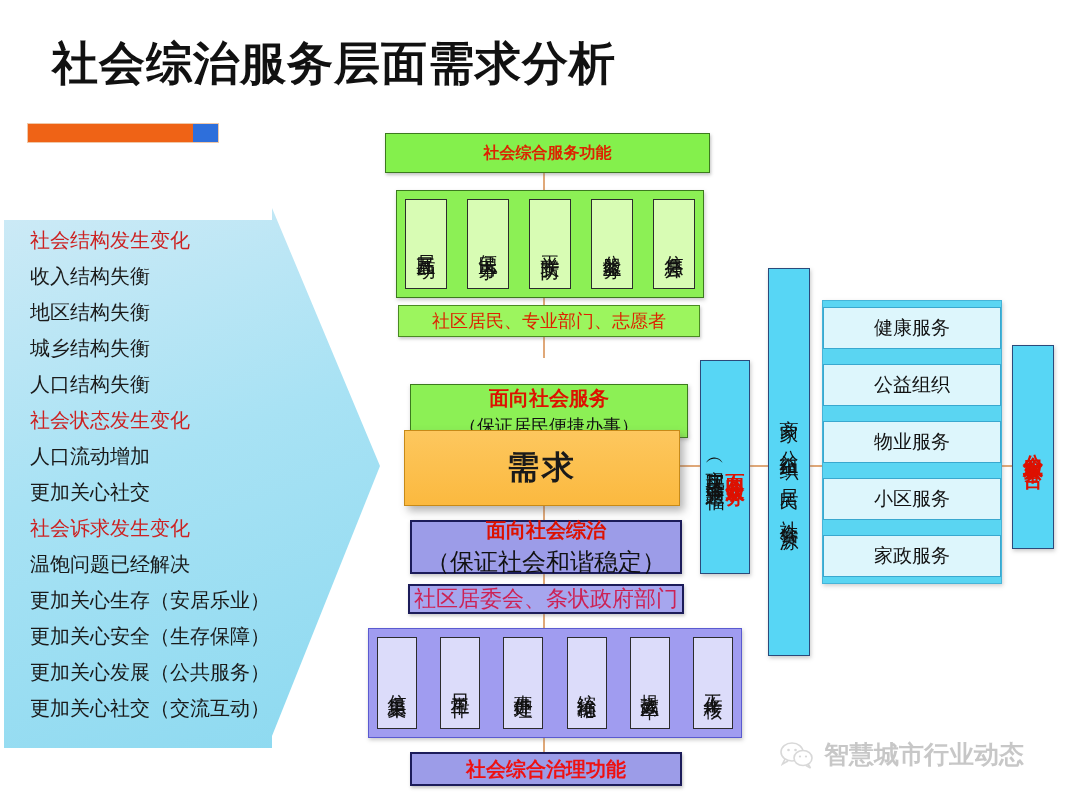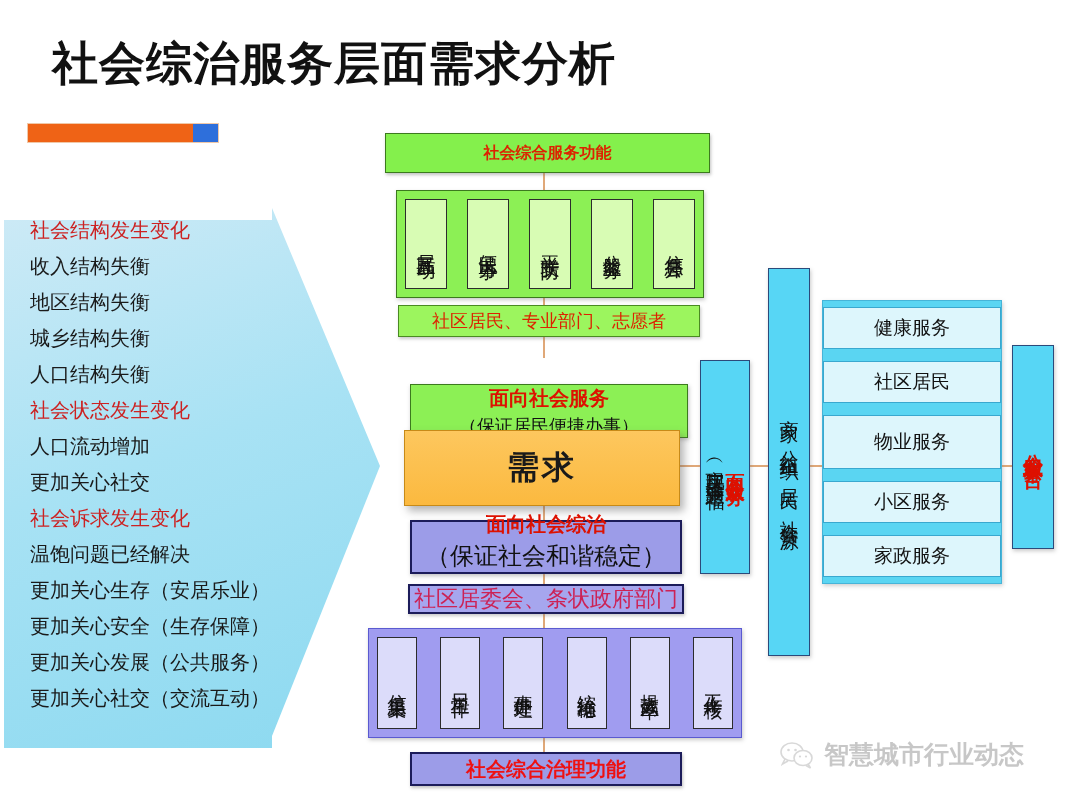--- a/index.html
+++ b/index.html
@@ -22,21 +22,21 @@
 
   
   #drivers-arrow{
     left:4px; top:208px; width:376px; height:540px;
     background:linear-gradient(160deg,#cdeaf6 0%,#a8e2f4 45%,#8cd9f0 100%);
     clip-path:polygon(0 12px, 268px 12px, 268px 0px, 376px 258px, 268px 528px,
                       268px 540px, 0 540px);
     filter:drop-shadow(2px 3px 4px rgba(80,80,80,.35));
   }
   #drivers-list{
-    left:30px; top:212px; width:270px;
+    left:30px; top:222px; width:270px;
   }
   #drivers-list .drv{
     font-size:20px; color:#1a1a1a; line-height:36px; white-space:nowrap;
     font-family:"DejaVu Sans","Liberation Sans",sans-serif;
   }
   #drivers-list .drv.hl{color:#cc2222;}
 
   
   .box{box-sizing:border-box;display:flex;align-items:center;justify-content:center;text-align:center;}
 
@@ -71,21 +71,20 @@
     background:linear-gradient(180deg,#fdc75e 0%,#fbb93f 100%);
     border:1.5px solid #c78a18;
     box-shadow:4px 5px 8px rgba(90,90,90,.45);
   }
   #demand-box .t{font-size:32px;font-weight:bold;color:#1a1a1a;letter-spacing:3px;}
 
   
   .pp-two{
     background:#9c9ce8;border:2px solid #1c1c5a;flex-direction:column;
     box-shadow:1px 2px 4px rgba(120,120,120,.45);
-    justify-content:flex-end;
   }
   .pp-two .l1{color:#dd1100;font-weight:bold;font-size:20px;}
   .pp-two .l2{color:#111;font-size:24px;margin-top:2px;}
   .pp-pill{
     background:#a6a6ee;border:2px solid #1c1c5a;color:#cc2255;font-size:22px;
     box-shadow:1px 2px 3px rgba(120,120,120,.4);}
   .pp-panel{
     background:#a09cf0;border:1.5px solid #5a5ad0;
     box-shadow:1px 2px 4px rgba(120,120,120,.4);}
   .pp-card{
@@ -223,22 +222,22 @@
 <div class="abs cy-vert" style="left:700px;top:360px;width:48px;height:212px;">
   <span class="vtxt red">面向公众服务</span>
   <span class="vtxt blk">（实现居民满意幸福）</span>
 </div>
 
 <div class="abs box cy-plain" style="left:768px;top:268px;width:42px;height:388px;">商家　公益组织　居民　社会资源</div>
 
 <div class="abs cy-panel" style="left:822px;top:300px;width:178px;height:282px;">
   <div style="display:flex;flex-direction:column;height:100%;justify-content:space-between;padding:6px 0;box-sizing:border-box;">
     <div class="box cy-item" style="height:42px;">健康服务</div>
-    <div class="box cy-item" style="height:42px;">社区居民</div>
-    <div class="box cy-item" style="height:54px;">物业服务</div>
+    <div class="box cy-item" style="height:42px;">公益组织</div>
+    <div class="box cy-item" style="height:42px;">物业服务</div>
     <div class="box cy-item" style="height:42px;">小区服务</div>
     <div class="box cy-item" style="height:42px;">家政服务</div>
   </div>
 </div>
 
 <div class="abs box cy-plat" style="left:1012px;top:345px;width:42px;height:204px;">公众服务平台</div>
 
 <div class="abs" id="watermark">
   <svg width="34" height="28" viewBox="0 0 34 28">
     <ellipse cx="12" cy="11" rx="11" ry="9" fill="none" stroke="#808080" stroke-width="1.6"></ellipse>

